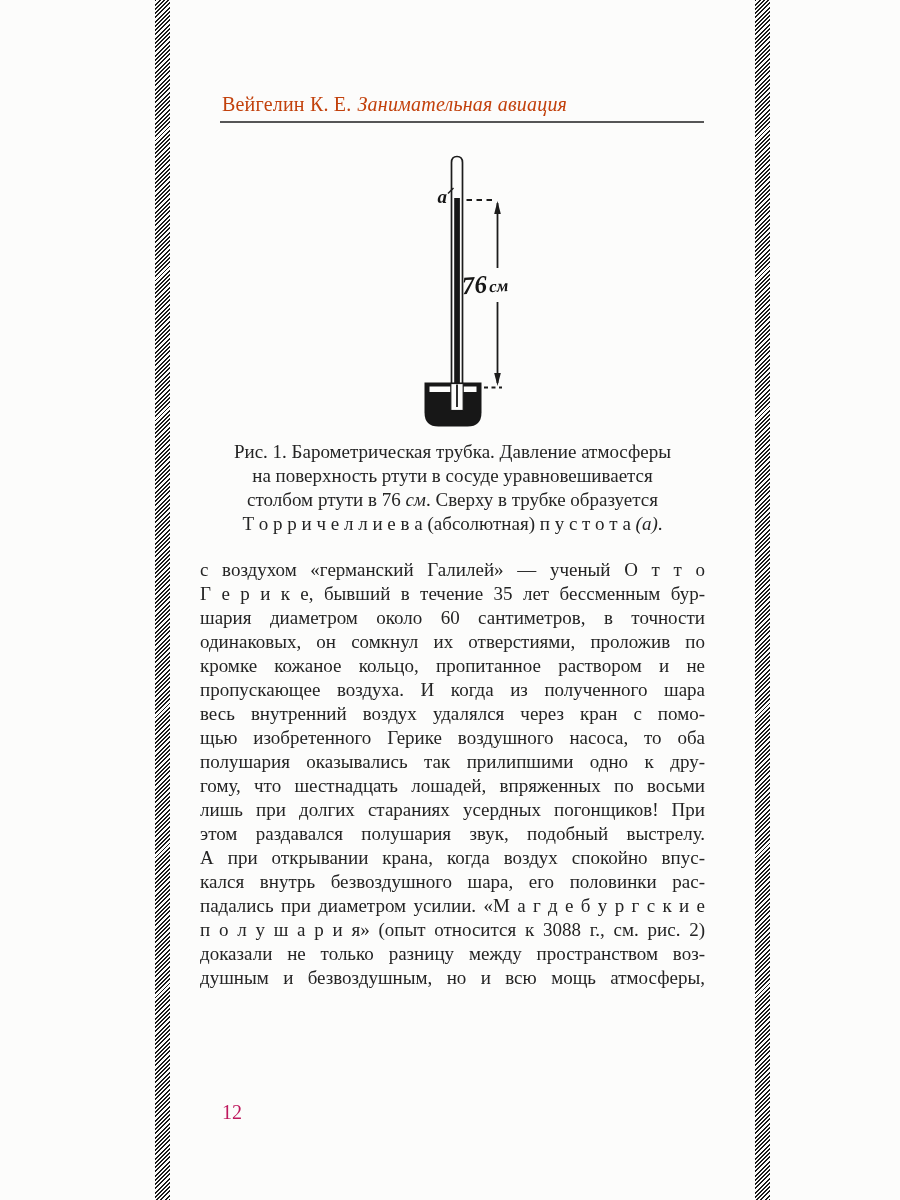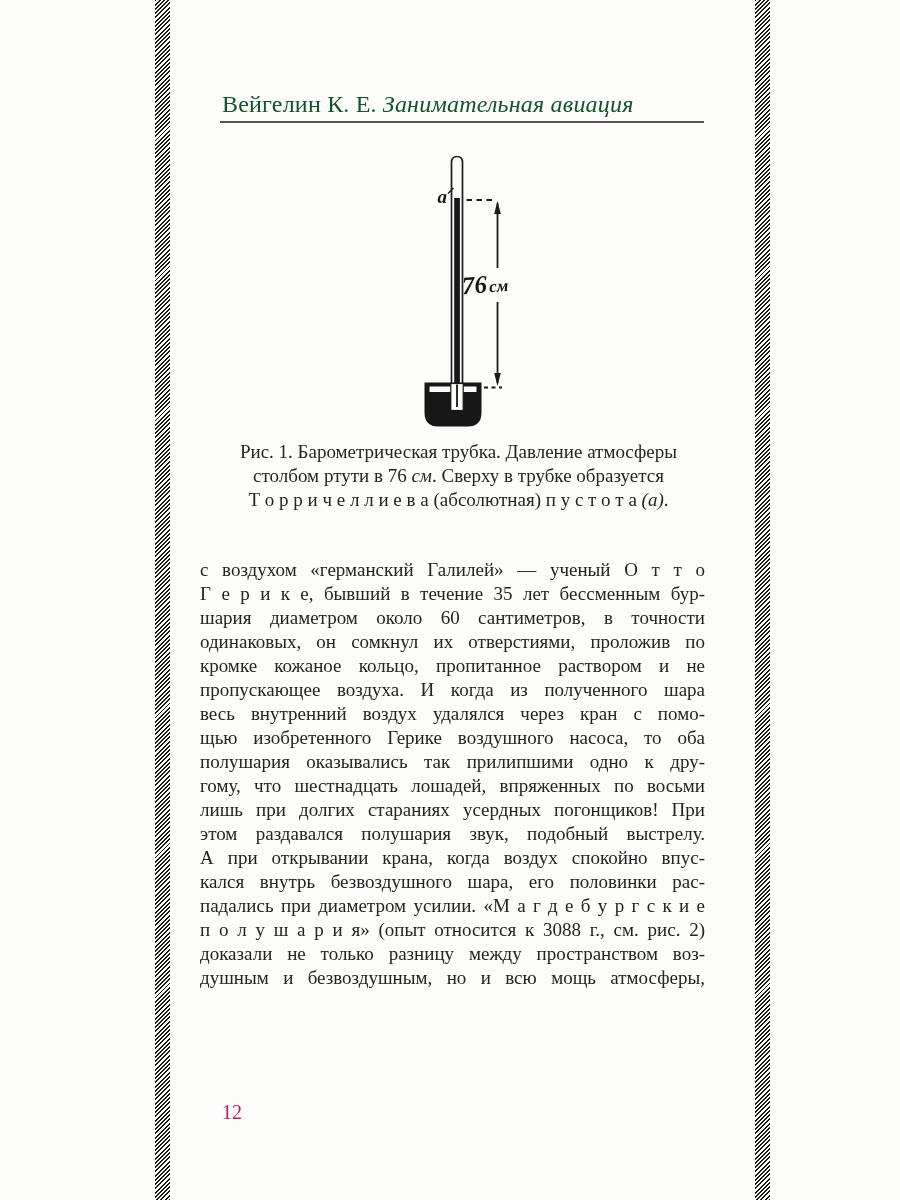--- a/index.html
+++ b/index.html
@@ -10,28 +10,28 @@
     color:var(--ink,#262626);
     overflow:hidden;
   }
   .stripe{
     position:absolute;top:0;height:1200px;width:15px;
     background:repeating-linear-gradient(135deg,var(--stripe,#1a1a1a) 0 1.4px,rgba(0,0,0,0) 1.4px 3px);
   }
   .stripe.left{left:155px}
   .stripe.right{left:755px}
   .running-header{
-    position:absolute;left:222px;top:92px;font-size:24px;line-height:24px;
-    color:#14532d;letter-spacing:.2px;white-space:nowrap;
+    position:absolute;left:222px;top:92px;font-size:20px;line-height:24px;
+    color:#c2410c;letter-spacing:.2px;white-space:nowrap;
   }
   .running-header .book-title{font-style:italic;margin-left:6px}
   .header-rule{position:absolute;left:220px;top:121px;width:484px;height:2px;background:#565656}
   .fig{position:absolute;left:420px;top:147px}
   .caption{
-    position:absolute;left:204px;top:440px;width:509px;text-align:center;
+    position:absolute;left:198px;top:440px;width:509px;text-align:center;
     font-size:19px;line-height:24px;color:#252525;
   }
   .caption .it{font-style:italic}
   .bodytext{position:absolute;left:200px;top:558px;width:505px;font-size:19px;line-height:24px;color:#242424}
   .bodytext .ln{text-align:justify;text-align-last:justify;height:24px}
   .bodytext .indent{text-indent:33px}
   .page-number{position:absolute;left:222px;top:1100px;font-size:20px;line-height:24px;font-weight:normal;color:#be185d}
 </style>
 </head>
 <body>
@@ -70,20 +70,21 @@
     <g>
       <path d="M424.5,382.5 L424.5,412.5 Q424.5,426.5 438.5,426.5 L467.5,426.5 Q481.5,426.5 481.5,412.5 L481.5,382.5 Z" fill="#171717"></path>
       <rect x="429.5" y="386.5" width="47" height="5.5" fill="#fcfcfb"></rect>
       <rect x="450.8" y="383.5" width="12.4" height="27" fill="#fcfcfb" stroke="#171717" stroke-width="1.2"></rect>
       <line x1="457" y1="384.5" x2="457" y2="407" stroke="#171717" stroke-width="1.8"></line>
     </g>
   </svg>
 
   <div class="caption">
     <div>Рис. 1. Барометрическая трубка. Давление атмосферы</div>
+    <div>на поверхность ртути в сосуде уравновешивается</div>
     <div><span>столбом ртути в 76 </span><span class="it">см</span><span>. Сверху в трубке образуется</span></div>
     <div><span>Т о р р и ч е л л и е в а</span><span> (абсолютная) </span><span>п у с т о т а </span><span class="it">(а)</span><span>.</span></div>
   </div>
 
   <div class="bodytext">
     <div class="ln">с воздухом «германский Галилей» — ученый О т т о</div>
     <div class="ln">Г е р и к е, бывший в течение 35 лет бессменным бур-</div>
     <div class="ln">шария диаметром около 60 сантиметров, в точности</div>
     <div class="ln">одинаковых, он сомкнул их отверстиями, проложив по</div>
     <div class="ln">кромке кожаное кольцо, пропитанное раствором и не</div>

